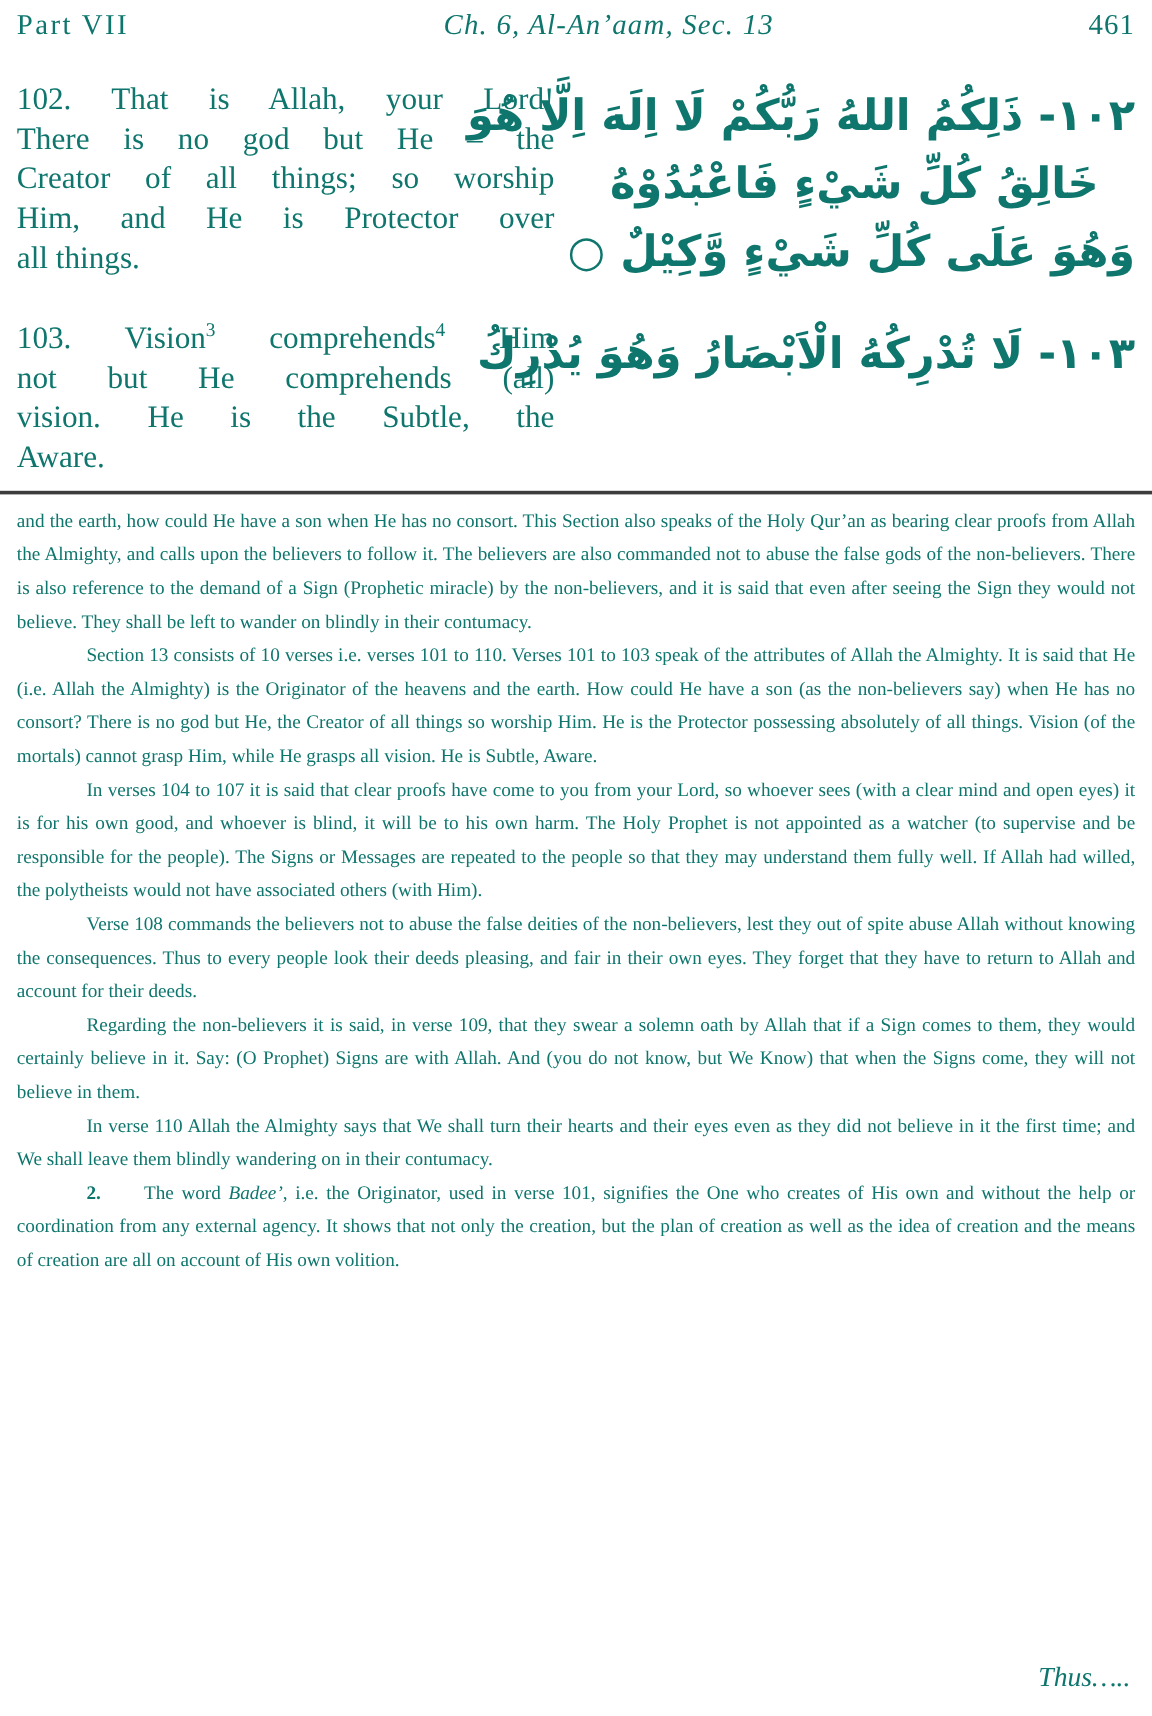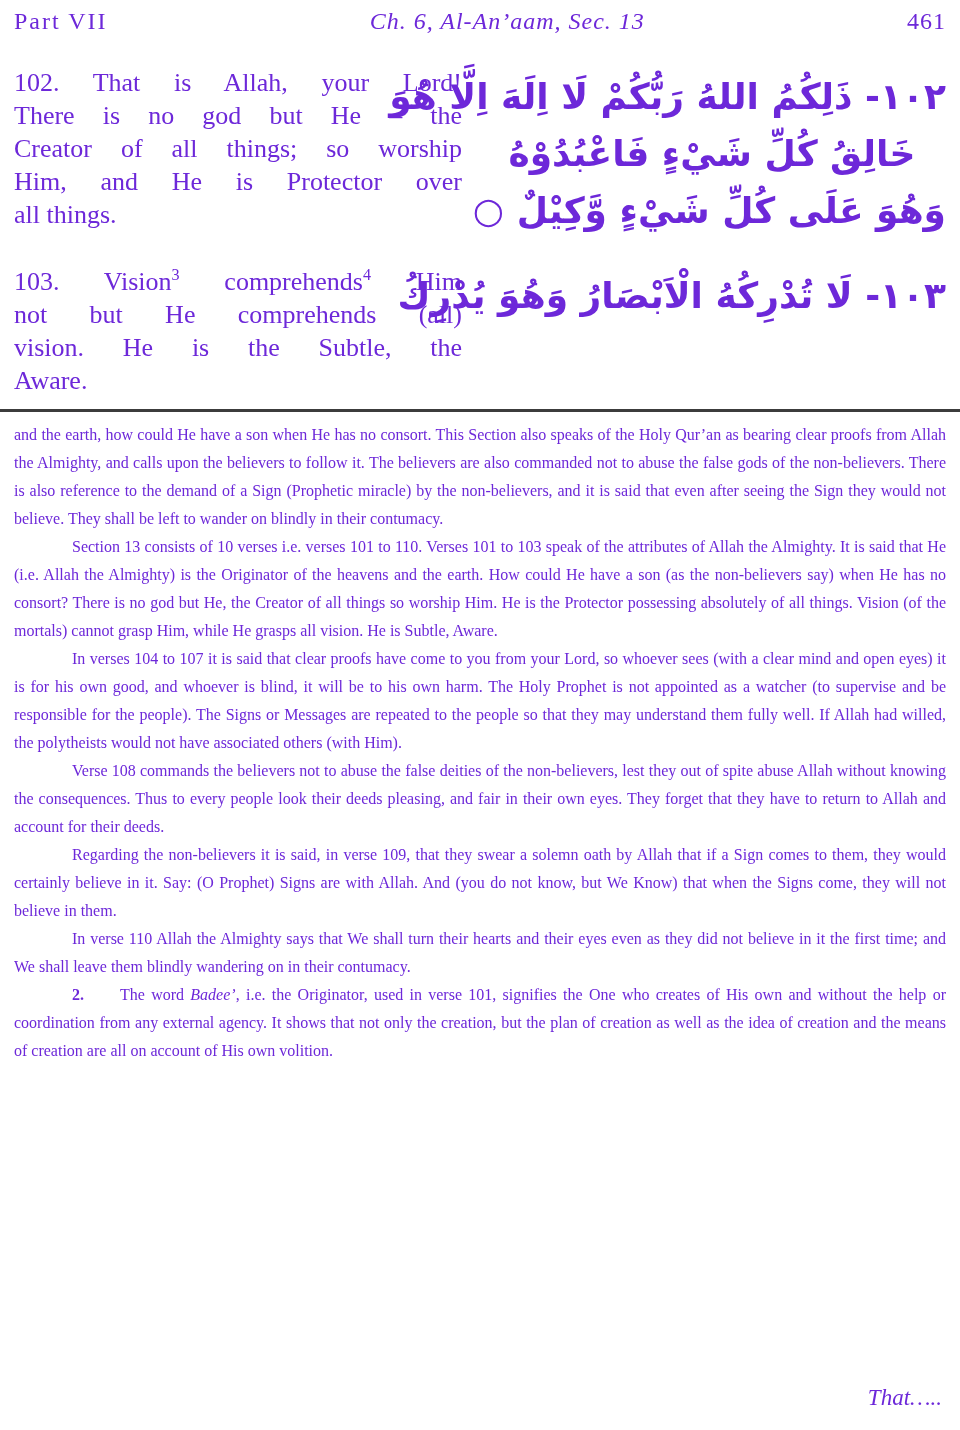--- a/index.html
+++ b/index.html
@@ -1,21 +1,21 @@
 <!DOCTYPE html>
 <html><head>
 <meta charset="utf-8">
 <style>
   html,body{margin:0;padding:0;background:#e8e8e8;}
   .page{
     position:relative;
     width:960px;height:1430px;
     margin:0 auto;
     background:#ffffff;
-    color:#6d28d9;
+    color:#0f766e;
     font-family:"Liberation Serif", serif;
     box-sizing:border-box;
     padding:6px 14px 0 14px;
     overflow:hidden;
   }
   
   .header{
     display:flex;justify-content:space-between;align-items:baseline;
     font-size:24px;line-height:30px;
   }
@@ -107,15 +107,15 @@
       <p><span class="seg-n">and the earth, how could He have a son when He has no consort. This Section also speaks of the Holy Qur’an as bearing clear proofs from Allah the Almighty, and calls upon the believers to follow it. The believers are also commanded not to abuse the false gods of the non-believers. There is also reference to the demand of a Sign (Prophetic miracle) by the non-believers, and it is said that even after seeing the Sign they would not believe. They shall be left to wander on blindly in their contumacy.</span></p>
       <p class="indent"><span class="seg-n">Section 13 consists of 10 verses i.e. verses 101 to 110. Verses 101 to 103 speak of the attributes of Allah the Almighty. It is said that He (i.e. Allah the Almighty) is the Originator of the heavens and the earth. How could He have a son (as the non-believers say) when He has no consort? There is no god but He, the Creator of all things so worship Him. He is the Protector possessing absolutely of all things. Vision (of the mortals) cannot grasp Him, while He grasps all vision. He is Subtle, Aware.</span></p>
       <p class="indent"><span class="seg-n">In verses 104 to 107 it is said that clear proofs have come to you from your Lord, so whoever sees (with a clear mind and open eyes) it is for his own good, and whoever is blind, it will be to his own harm. The Holy Prophet is not appointed as a watcher (to supervise and be responsible for the people). The Signs or Messages are repeated to the people so that they may understand them fully well. If Allah had willed, the polytheists would not have associated others (with Him).</span></p>
       <p class="indent"><span class="seg-n">Verse 108 commands the believers not to abuse the false deities of the non-believers, lest they out of spite abuse Allah without knowing the consequences. Thus to every people look their deeds pleasing, and fair in their own eyes. They forget that they have to return to Allah and account for their deeds.</span></p>
       <p class="indent"><span class="seg-n">Regarding the non-believers it is said, in verse 109, that they swear a solemn oath by Allah that if a Sign comes to them, they would certainly believe in it. Say: (O Prophet) Signs are with Allah. And (you do not know, but We Know) that when the Signs come, they will not believe in them.</span></p>
       <p class="indent"><span class="seg-n">In verse 110 Allah the Almighty says that We shall turn their hearts and their eyes even as they did not believe in it the first time; and We shall leave them blindly wandering on in their contumacy.</span></p>
       <p class="indent"><span class="seg-fn">2.</span><span class="seg-n">The word </span><span class="seg-i">Badee’</span><span class="seg-n">, i.e. the Originator, used in verse 101, signifies the One who creates of His own and without the help or coordination from any external agency. It shows that not only the creation, but the plan of creation as well as the idea of creation and the means of creation are all on account of His own volition.</span></p>
     </div>
 
   <div class="footer">
-    <span>That…..</span>
+    <span>Thus…..</span>
   </div>
 </div>
 
 </body></html>

